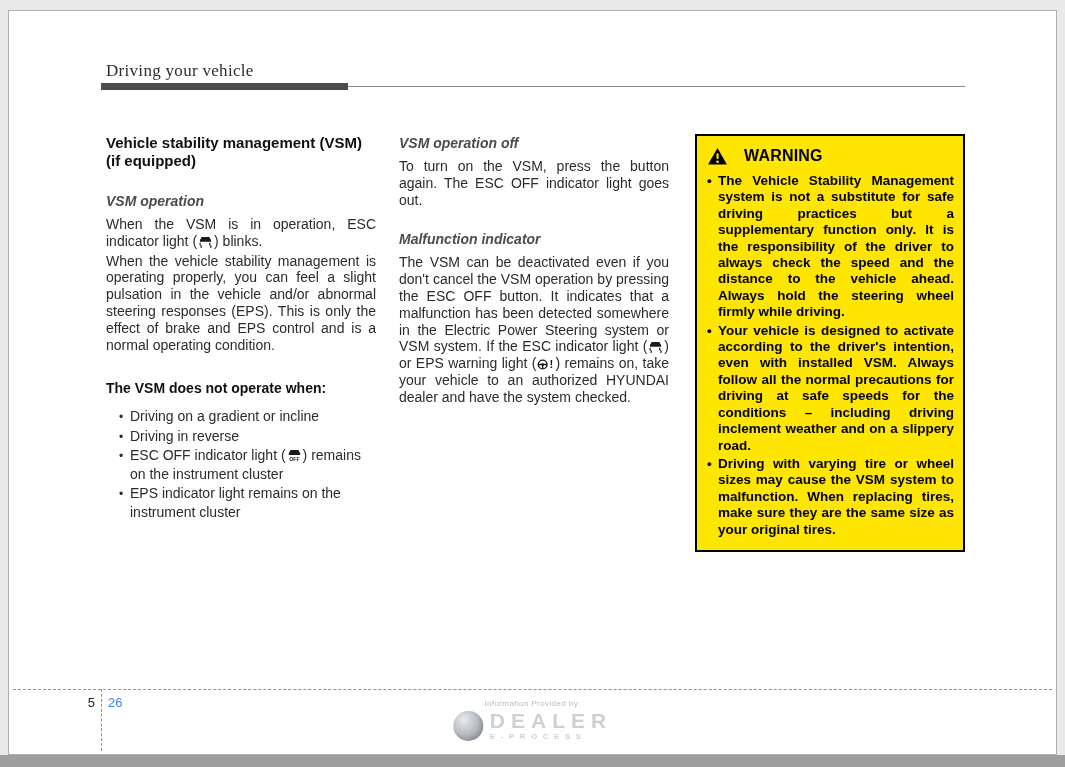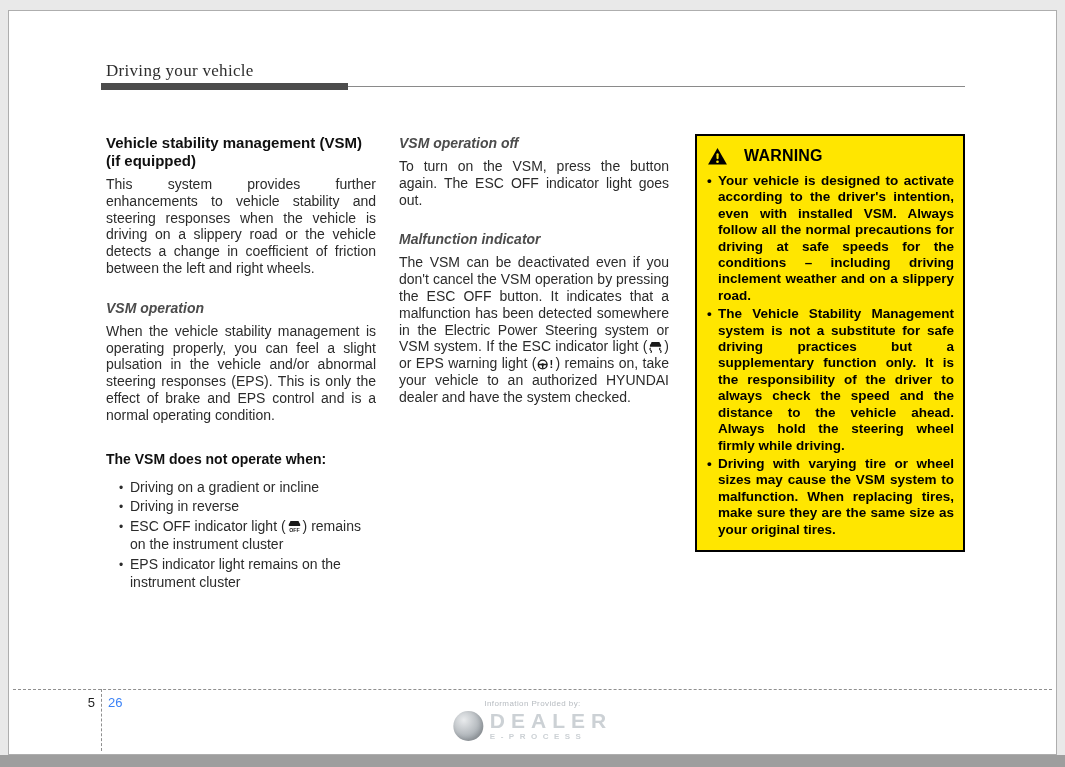--- a/index.html
+++ b/index.html
@@ -147,23 +147,25 @@
 <div class="page">
 
   <div class="header-title">Driving your vehicle</div>
   <div class="rule-thin"></div>
   <div class="rule-thick"></div>
 
   <div class="content">
 
     <div class="col">
       <h2>Vehicle stability management (VSM) (if equipped)</h2>
-      <p class="body">This system provides further enhancements to vehicle stability and steering responses when the vehicle is driving on a slippery road or the vehicle detects a change in coefficient of friction between the left and right wheels.</p>
 
       <div class="subhead">VSM operation</div>
+      <p class="body"><span>When the VSM is in operation, ESC indicator light (</span><span class="inline-icon"><svg width="15" height="11" viewBox="0 0 20 15">
+              <use href="#car-glyph"></use>
+            </svg></span><span>) blinks.</span></p>
       <p class="body">When the vehicle stability management is operating properly, you can feel a slight pulsation in the vehicle and/or abnormal steering responses (EPS). This is only the effect of brake and EPS control and is a normal operating condition.</p>
 
       <div class="mini-head">The VSM does not operate when:</div>
       <ul class="bullets">
         <li>Driving on a gradient or incline</li>
         <li>Driving in reverse</li>
         <li><span>ESC OFF indicator light (</span><span class="inline-icon"><svg width="15" height="12" viewBox="0 0 20 16">
                 <use href="#car-off-glyph"></use>
               </svg></span><span>) remains on the instrument cluster</span></li>
         <li>EPS indicator light remains on the instrument cluster</li>
@@ -186,22 +188,22 @@
       <div class="warn-header">
         <span>
           <svg width="19" height="17" viewBox="0 0 20 18" style="display:block">
             <path d="M10 0 L20 17.5 H0 Z" fill="#000"></path>
             <rect x="8.9" y="5.5" width="2.3" height="6.3" rx="1.1" fill="#FFE600"></rect>
             <circle cx="10" cy="14.6" r="1.4" fill="#FFE600"></circle>
           </svg>
         </span>
         <span class="warn-title">WARNING</span>
       </div>
+      <div class="warn-item">The Vehicle Stability Management system is not a substitute for safe driving practices but a supplementary function only. It is the responsibility of the driver to always check the speed and the distance to the vehicle ahead. Always hold the steering wheel firmly while driving.</div>
       <div class="warn-item">Your vehicle is designed to activate according to the driver's intention, even with installed VSM. Always follow all the normal precautions for driving at safe speeds for the conditions – including driving inclement weather and on a slippery road.</div>
-      <div class="warn-item">The Vehicle Stability Management system is not a substitute for safe driving practices but a supplementary function only. It is the responsibility of the driver to always check the speed and the distance to the vehicle ahead. Always hold the steering wheel firmly while driving.</div>
       <div class="warn-item">Driving with varying tire or wheel sizes may cause the VSM system to malfunction. When replacing tires, make sure they are the same size as your original tires.</div>
     </div>
 
   </div>
 
   <div class="dash-h"></div>
   <div class="dash-v"></div>
   <div class="pn-left">5</div>
   <div class="pn-right">26</div>
 

